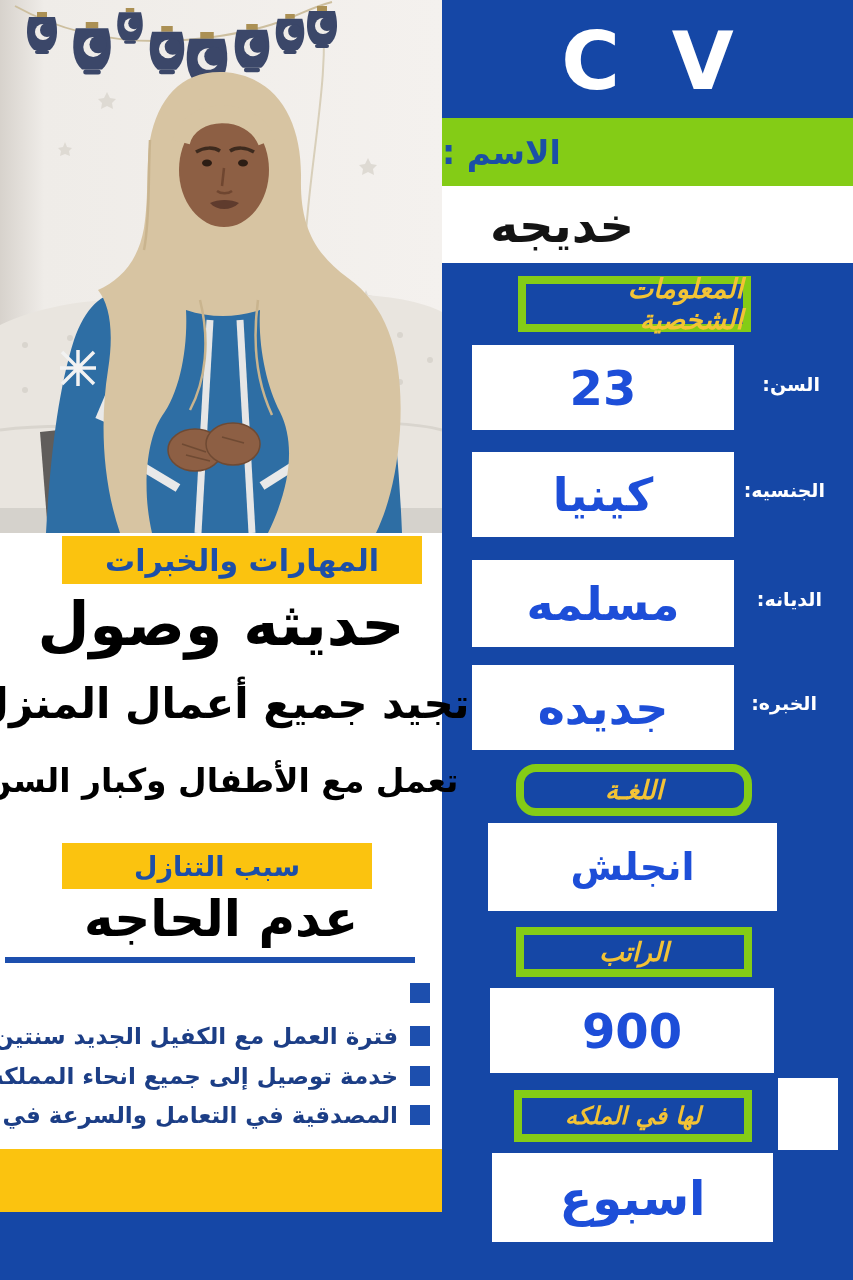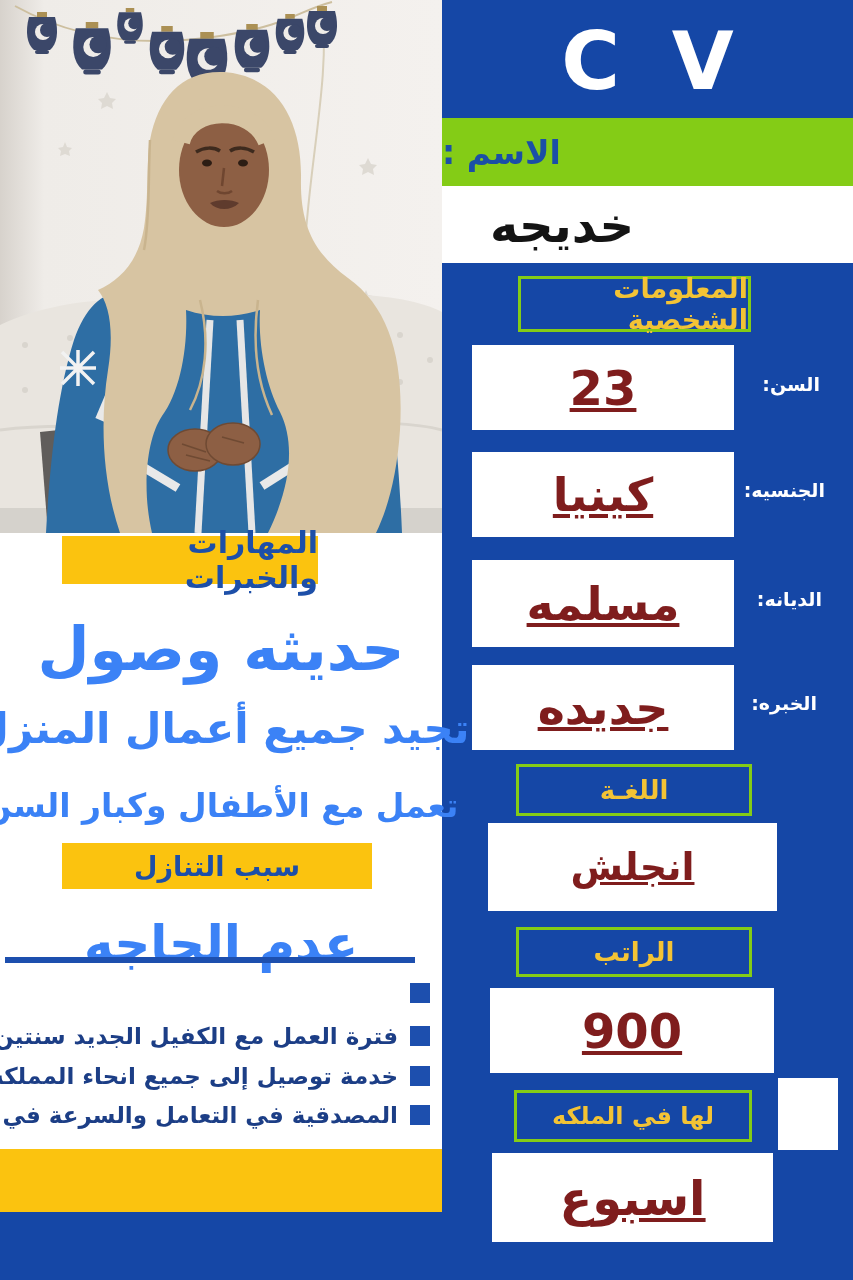--- a/index.html
+++ b/index.html
@@ -9,28 +9,28 @@
   
   .right-bg{left:442px;top:0;width:411px;height:1280px;background:#1547A6;}
   .cv-title{left:442px;top:6px;width:411px;height:110px;display:flex;align-items:center;justify-content:center;
             color:#ffffff;font-size:80px;font-weight:bold;letter-spacing:12px;padding-left:12px;box-sizing:border-box;}
   .name-band{left:442px;top:118px;width:411px;height:68px;background:#84cc16;display:flex;align-items:center;
              justify-content:flex-end;direction:rtl;}
   .name-band span{color:#1B4FA6;font-size:33px;font-weight:bold;margin-right:40px;}
   .name-white{left:442px;top:186px;width:411px;height:77px;background:#ffffff;}
   .name-value{left:442px;top:186px;width:240px;height:77px;display:flex;align-items:center;justify-content:center;
               color:#141414;font-size:48px;font-weight:bold;direction:rtl;}
-  .sbox{border:3px solid #84cc16;color:#F3C335;font-weight:bold;display:flex;align-items:center;justify-content:center;
-        direction:rtl;background:transparent;box-sizing:border-box;}
-  .vbox{background:#ffffff;color:#7f1d1d;font-weight:bold;display:flex;align-items:center;justify-content:center;direction:rtl;text-decoration:underline;}
+  .sbox{border:8px solid #84cc16;color:#F3C335;font-weight:bold;display:flex;align-items:center;justify-content:center;
+        direction:rtl;background:transparent;box-sizing:border-box;font-style:italic;}
+  .vbox{background:#ffffff;color:#1d4ed8;font-weight:bold;display:flex;align-items:center;justify-content:center;direction:rtl;}
   .flabel{color:#ffffff;font-size:19px;font-weight:bold;direction:rtl;white-space:nowrap;text-align:right;}
   .white-square{left:778px;top:1078px;width:60px;height:72px;background:#ffffff;}
   
   .banner{background:#FBC30F;color:#1D4FA8;font-weight:bold;display:flex;align-items:center;justify-content:center;direction:rtl;}
-  .blk{color:#3b82f6;font-weight:bold;display:flex;align-items:center;justify-content:center;direction:rtl;white-space:nowrap;margin-top:25px;}
+  .blk{color:#000000;font-weight:bold;display:flex;align-items:center;justify-content:center;direction:rtl;white-space:nowrap;}
   .divider{left:5px;top:957px;width:410px;height:6px;background:#1D4FAE;}
   .term-row{left:6px;height:36px;display:flex;align-items:center;justify-content:flex-end;direction:ltr;gap:12px;width:424px;}
   .term-text{color:#1C3E86;font-size:23px;font-weight:bold;direction:rtl;white-space:nowrap;}
   .term-sq{width:20px;height:20px;background:#1D4FAE;flex:0 0 auto;}
   .yellow-band{left:0;top:1149px;width:442px;height:63px;background:#FBC30F;}
   .blue-band{left:0;top:1212px;width:442px;height:68px;background:#1547A6;}
   .photo{left:0;top:0;width:442px;height:533px;}
 </style>
 </head>
 <body>
@@ -138,32 +138,32 @@
 
   <div class="abs vbox" style="left:472px;top:452px;width:262px;height:85px;font-size:46px;">كينيا</div>
   <div class="abs flabel" style="right:28px;top:479px;">الجنسيه:</div>
 
   <div class="abs vbox" style="left:472px;top:560px;width:262px;height:87px;font-size:46px;">مسلمه</div>
   <div class="abs flabel" style="right:31px;top:588px;">الديانه:</div>
 
   <div class="abs vbox" style="left:472px;top:665px;width:262px;height:85px;font-size:46px;">جديده</div>
   <div class="abs flabel" style="right:36px;top:692px;">الخبره:</div>
 
-  <div class="abs sbox" style="left:516px;top:764px;width:236px;height:52px;font-size:26px;">اللغـة</div>
+  <div class="abs sbox" style="left:516px;top:764px;width:236px;height:52px;font-size:26px;border-radius:20px;">اللغـة</div>
   <div class="abs vbox" style="left:488px;top:823px;width:289px;height:88px;font-size:38px;">انجلش</div>
 
   <div class="abs sbox" style="left:516px;top:927px;width:236px;height:50px;font-size:26px;">الراتب</div>
   <div class="abs vbox" style="left:490px;top:988px;width:284px;height:85px;font-size:48px;">900</div>
 
   <div class="abs sbox" style="left:514px;top:1090px;width:238px;height:52px;font-size:24px;">لها في الملكه</div>
   <div class="abs vbox" style="left:492px;top:1153px;width:281px;height:89px;font-size:48px;">اسبوع</div>
 
   <div class="abs white-square"></div>
 
-  <div class="abs banner" style="left:62px;top:536px;width:256px;height:48px;font-size:30px;">المهارات والخبرات</div>
+  <div class="abs banner" style="left:62px;top:536px;width:360px;height:48px;font-size:30px;">المهارات والخبرات</div>
   <div class="abs blk" style="left:0;top:585px;width:442px;height:78px;font-size:60px;">حديثه وصول</div>
   <div class="abs blk" style="left:0;top:668px;width:442px;height:70px;font-size:42px;">تجيد جميع أعمال المنزل</div>
   <div class="abs blk" style="left:0;top:752px;width:442px;height:56px;font-size:33px;">تعمل مع الأطفال وكبار السن</div>
 
   <div class="abs banner" style="left:62px;top:843px;width:310px;height:46px;font-size:27px;">سبب التنازل</div>
   <div class="abs blk" style="left:0;top:886px;width:442px;height:66px;font-size:50px;">عدم الحاجه</div>
 
   <div class="abs divider"></div>
 
   <div class="abs term-row" style="top:975px;">

